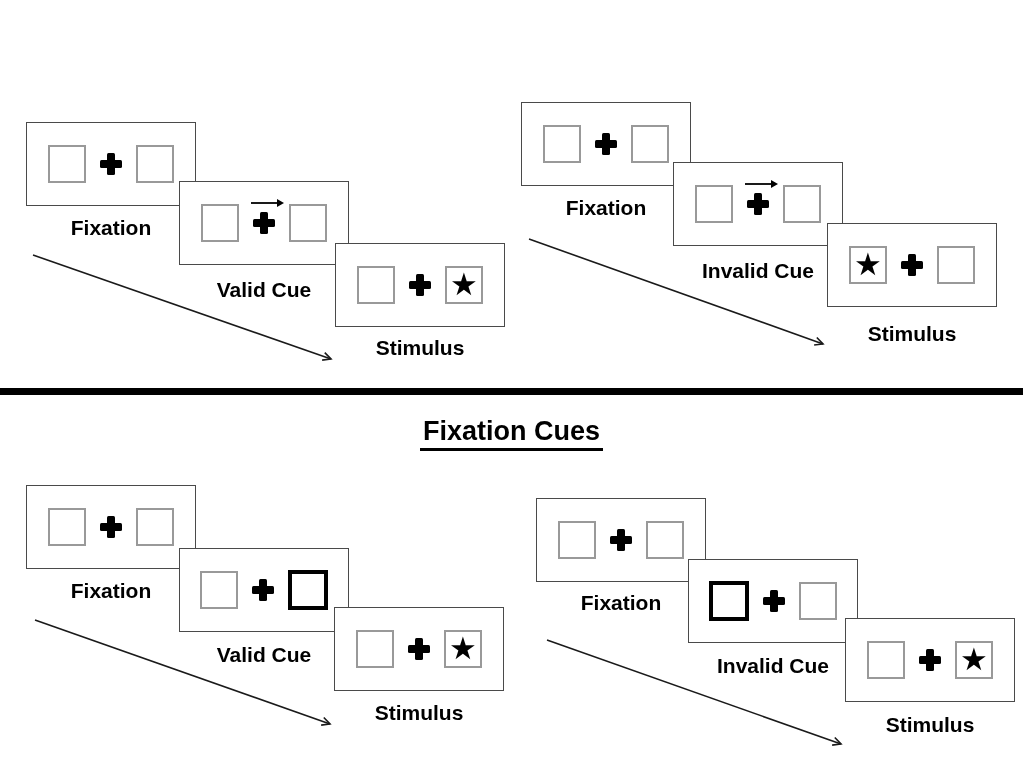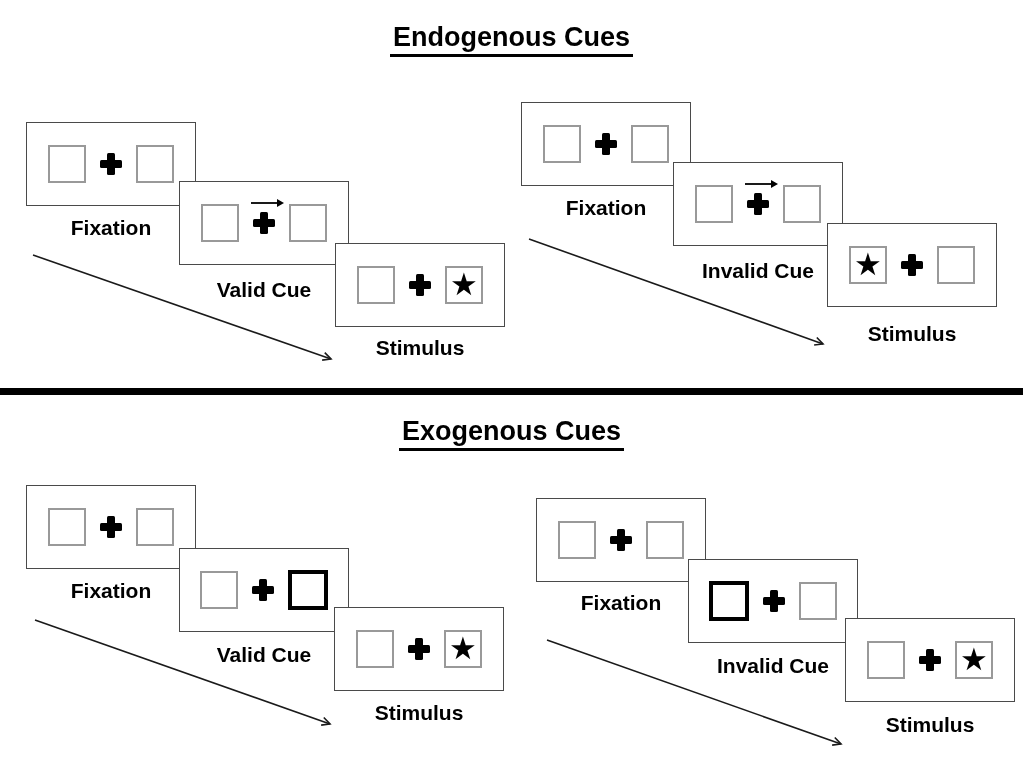--- a/index.html
+++ b/index.html
@@ -47,23 +47,20 @@
         <path d="M2,1.5 L10,5.5 L2,9.5" fill="none" stroke="#1a1a1a" stroke-width="1.6"></path>
       </marker>
     </defs>
     <line x1="33" y1="255" x2="331" y2="359" stroke="#1a1a1a" stroke-width="1.6" marker-end="url(#ah)"></line>
     <line x1="529" y1="239" x2="823" y2="344" stroke="#1a1a1a" stroke-width="1.6" marker-end="url(#ah)"></line>
     <line x1="35" y1="620" x2="330" y2="724" stroke="#1a1a1a" stroke-width="1.6" marker-end="url(#ah)"></line>
     <line x1="547" y1="640" x2="841" y2="744" stroke="#1a1a1a" stroke-width="1.6" marker-end="url(#ah)"></line>
   </svg>
 
   
-  <div class="title" style="top:22px">
-    <span>Endogenous Cues</span>
-  </div>
 
   
   <div class="group">
     <div class="panel" style="left:26px;top:122px">
       <span class="sq"></span>
       <span class="plus-wrap"></span>
       <span class="sq"></span>
     </div>
     <div class="plabel" style="left:26px;top:216px">Fixation</div>
 
@@ -118,21 +115,21 @@
       <span class="sq"></span>
     </div>
     <div class="plabel" style="left:827px;top:322px">Stimulus</div>
   </div>
 
   
   <div class="divider"></div>
 
   
   <div class="title" style="top:416px">
-    <span>Exogenous Cues</span>
+    <span>Fixation Cues</span>
   </div>
 
   
   <div class="group">
     <div class="panel" style="left:26px;top:485px">
       <span class="sq"></span>
       <span class="plus-wrap"></span>
       <span class="sq"></span>
     </div>
     <div class="plabel" style="left:26px;top:579px">Fixation</div>

